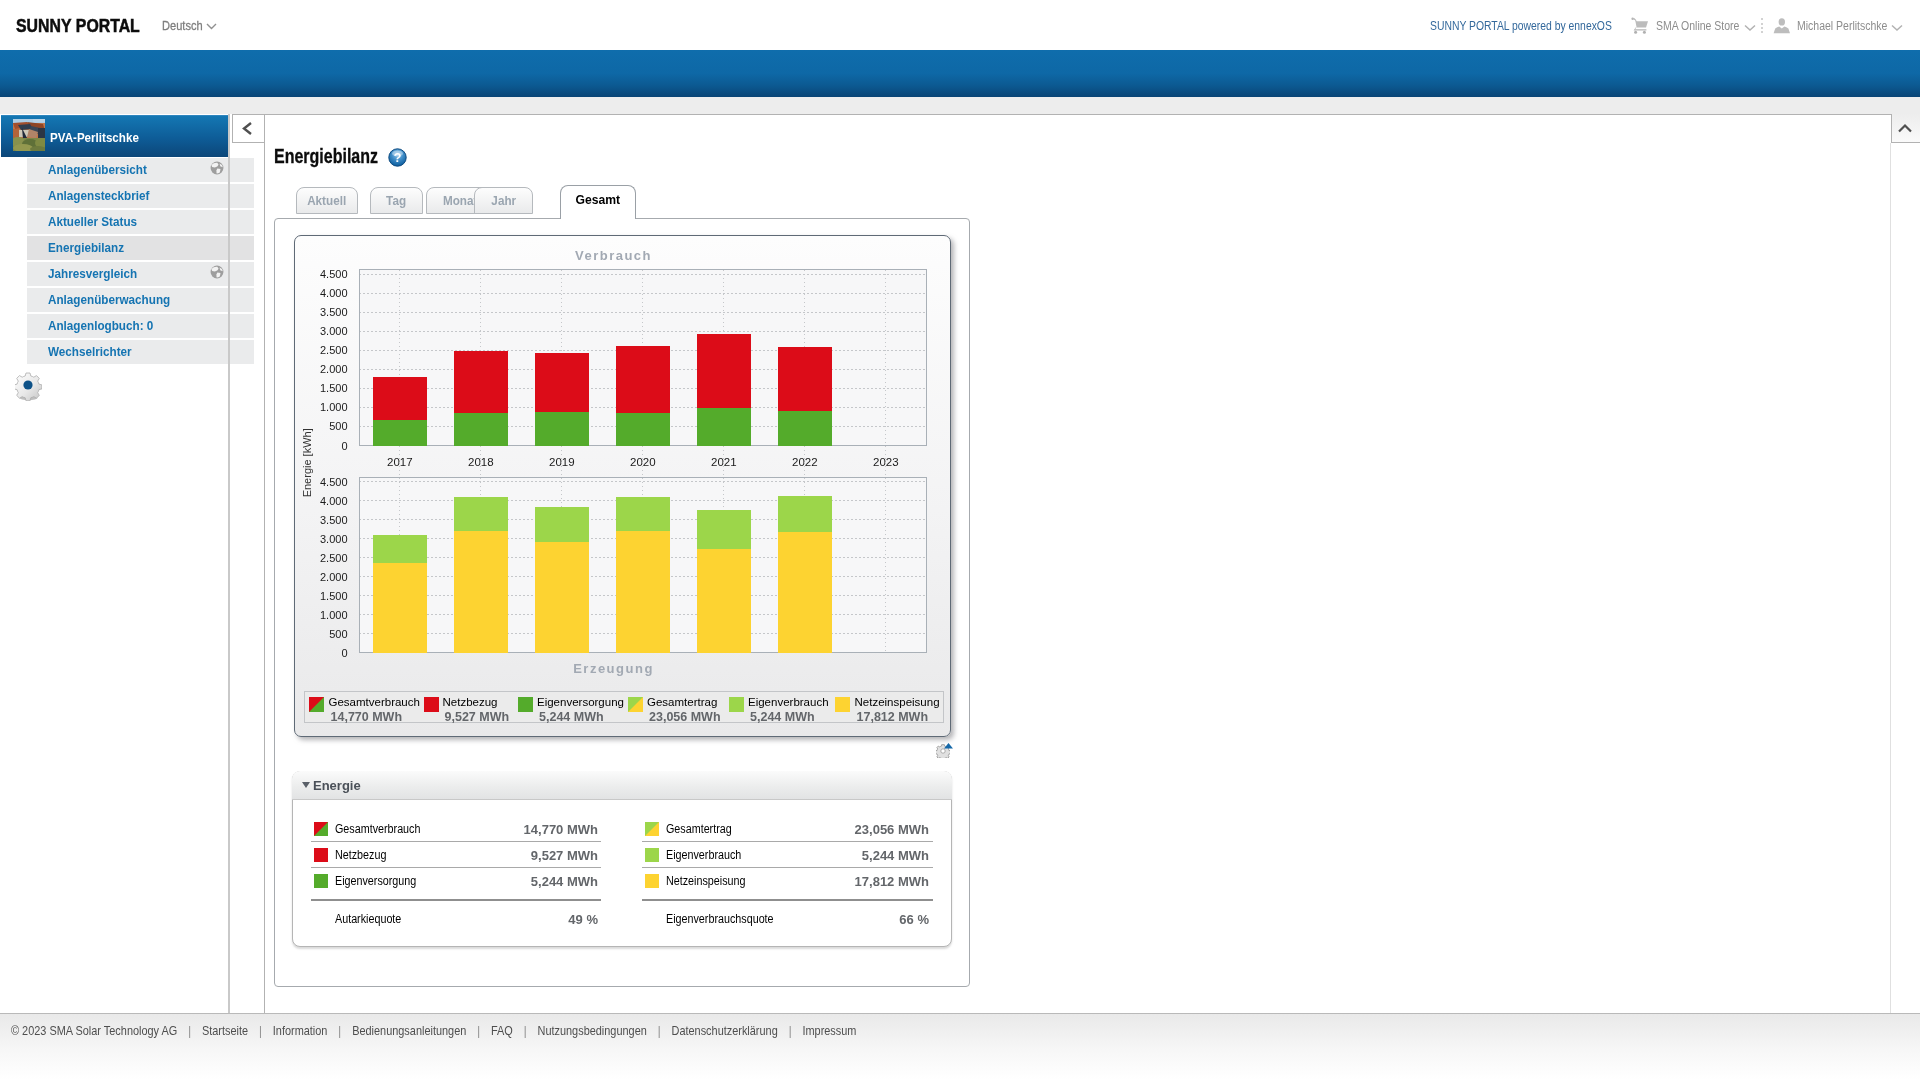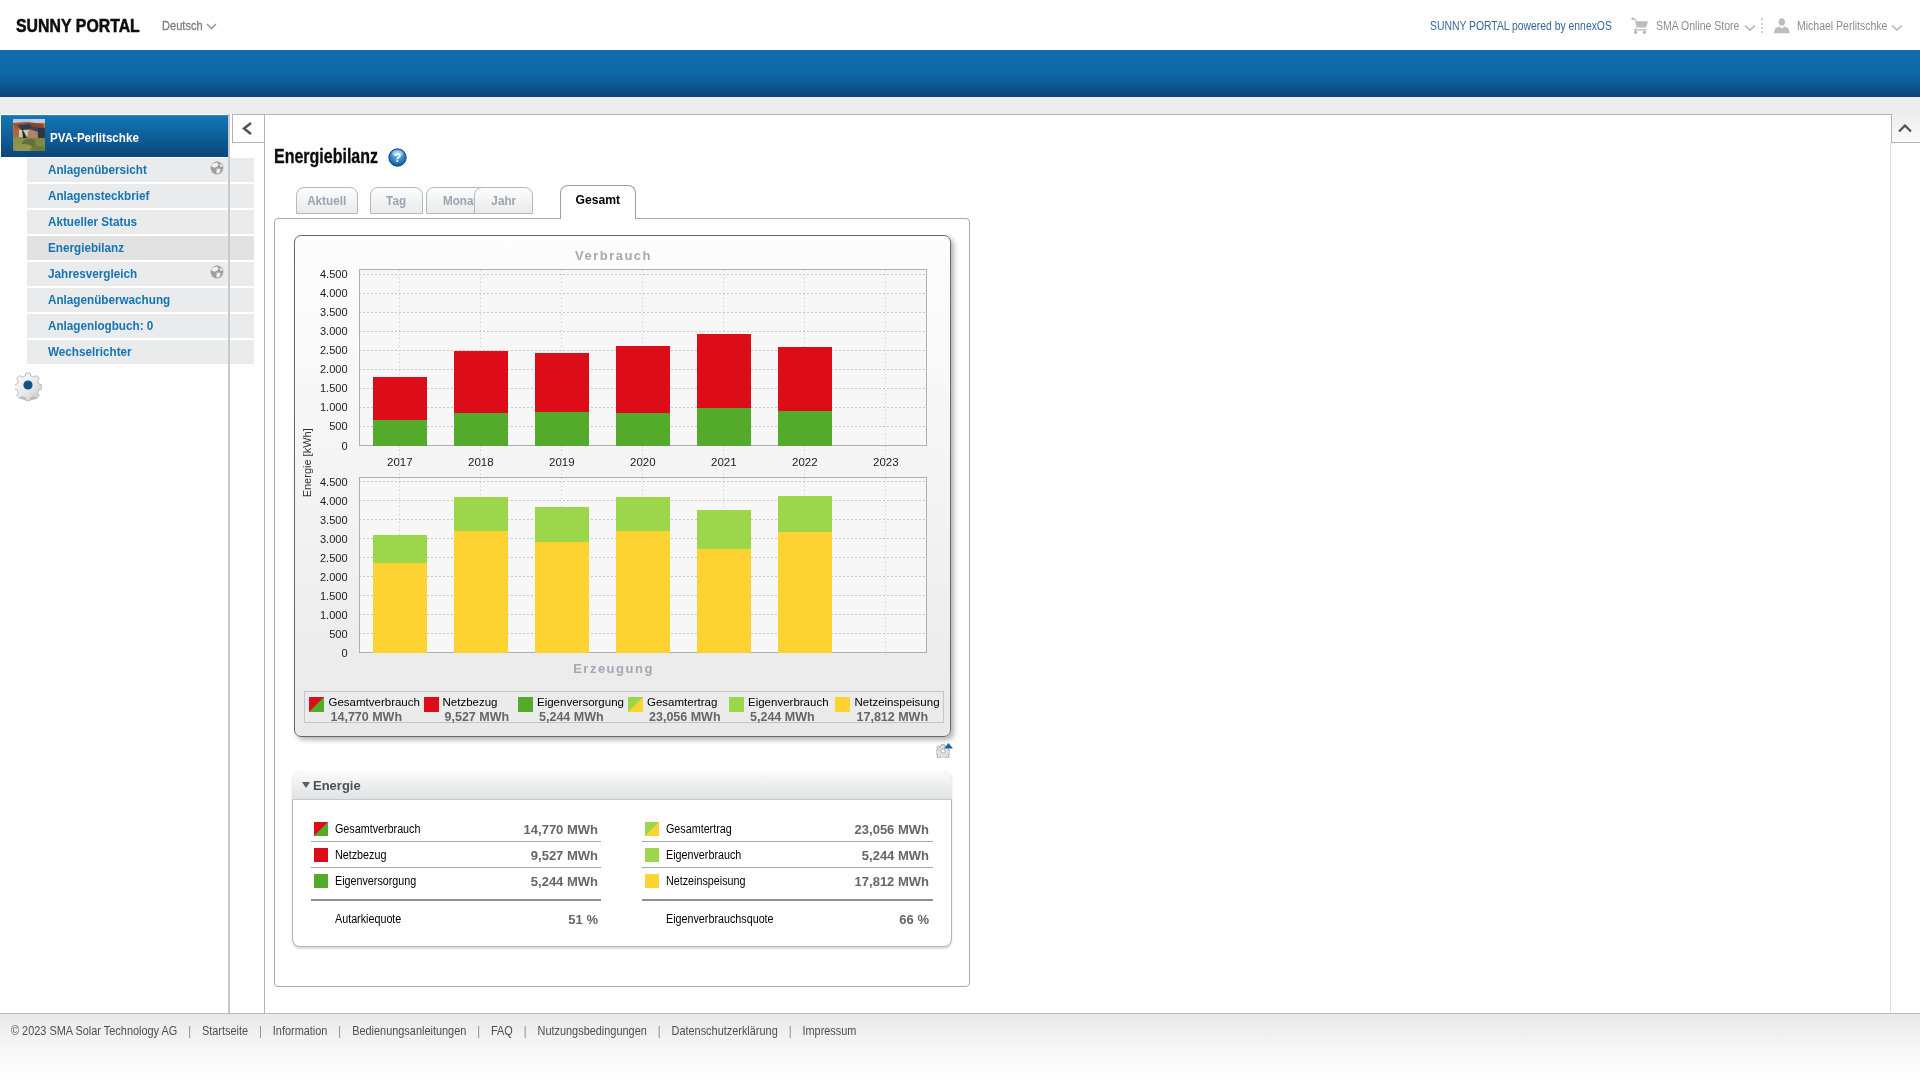--- a/index.html
+++ b/index.html
@@ -423,21 +423,21 @@
         </svg></div>
       <div class="abs b-lab" style="left:666px; top:874px">Netzeinspeisung</div>
       <div class="abs b-val" style="left:789px; top:874px; width:140px;">17,812 MWh</div>
       <div class="abs b-sep" style="left:310.5px; top:841px; width:290.5px;"></div>
       <div class="abs b-sep" style="left:642px; top:841px; width:290.5px;"></div>
       <div class="abs b-sep" style="left:310.5px; top:867px; width:290.5px;"></div>
       <div class="abs b-sep" style="left:642px; top:867px; width:290.5px;"></div>
       <div class="abs b-sep2" style="left:310.5px; top:899px; width:290.5px;"></div>
       <div class="abs b-sep2" style="left:642px; top:899px; width:290.5px;"></div>
       <div class="abs b-lab" style="left:335px; top:912px">Autarkiequote</div>
-      <div class="abs b-val" style="left:458px; top:912px; width:140px;">51 %</div>
+      <div class="abs b-val" style="left:458px; top:912px; width:140px;">49 %</div>
       <div class="abs b-lab" style="left:666px; top:912px">Eigenverbrauchsquote</div>
       <div class="abs b-val" style="left:789px; top:912px; width:140px;">66 %</div>
     </div>
 
   <div class="abs" id="footer">
     <div class="ftxt">© 2023 SMA Solar Technology AG<span class="sep">|</span>Startseite<span class="sep">|</span>Information<span class="sep">|</span>Bedienungsanleitungen<span class="sep">|</span>FAQ<span class="sep">|</span>Nutzungsbedingungen<span class="sep">|</span>Datenschutzerklärung<span class="sep">|</span>Impressum</div>
   </div>
 
 </div>
 

